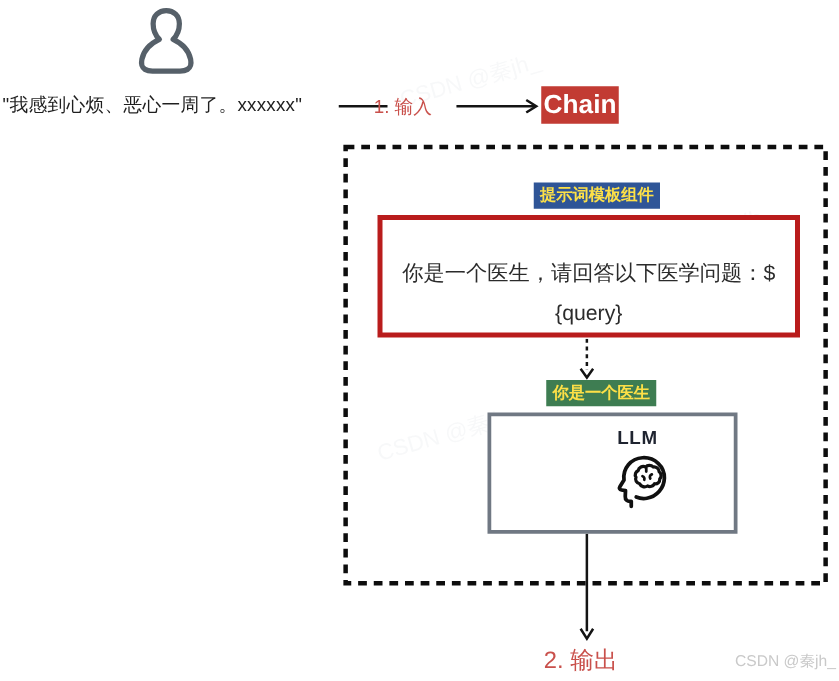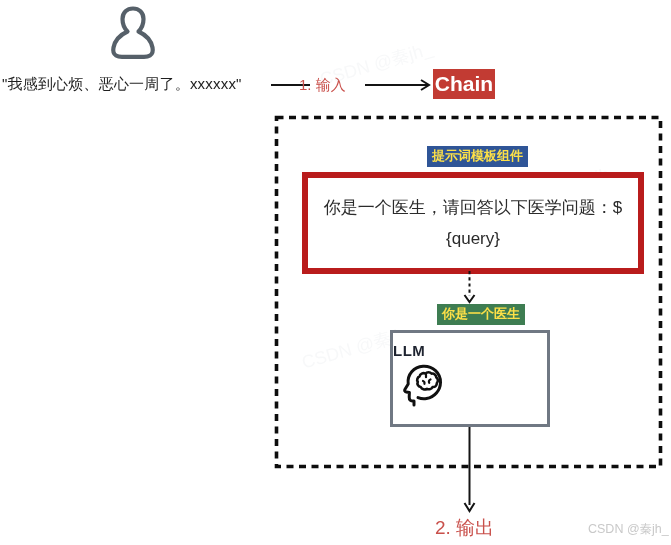--- a/index.html
+++ b/index.html
@@ -13,26 +13,26 @@
   .label-input{left:299px;top:76px;}
   .label-output{left:435px;top:515px;font-size:19px;}
 
   .chain-box{left:433px;top:69px;width:62px;height:30px;background:#c23b33;color:#ffffff;
     display:flex;align-items:center;justify-content:center;font-weight:bold;font-size:21px;}
 
   .badge{color:#fde047;font-size:13px;font-weight:bold;padding:2px 5px;white-space:nowrap;line-height:1.3;}
   .badge-prompt{left:427px;top:146px;background:#2f5597;}
   .badge-llm{left:437px;top:304px;background:#3e7d52;}
 
-  .template-box{left:302px;top:172px;width:330px;height:90px;border:6px solid #b91c1c;background:#ffffff;
-    display:flex;align-items:center;justify-content:center;text-align:center;}
+  .template-box{left:302px;top:172px;width:330px;height:90px;border:4px solid #b91c1c;background:#ffffff;
+    display:flex;align-items:flex-end;justify-content:center;text-align:center;}
   .template-text{font-size:17px;color:#2b2b2b;line-height:1.85;white-space:pre-line;}
 
   .llm-box{left:390px;top:330px;width:154px;height:91px;border:3px solid #707883;background:#ffffff;
-    display:flex;flex-direction:column;align-items:flex-start;}
+    display:flex;flex-direction:column;align-items:center;padding-left:40px;}
   .llm-title{font-size:15px;font-weight:bold;color:#1f2430;margin-top:9px;letter-spacing:.5px;}
 
   .watermark{left:588px;top:521px;font-size:12.5px;color:#c9c9c9;white-space:nowrap;}
   .ghost{color:#7a8899;opacity:.055;font-size:18px;white-space:nowrap;transform:rotate(-16deg);}
   .g1{left:318px;top:52px;}
   .g2{left:505px;top:175px;}
   .g3{left:300px;top:335px;}
 </style>
 </head>
 <body>

